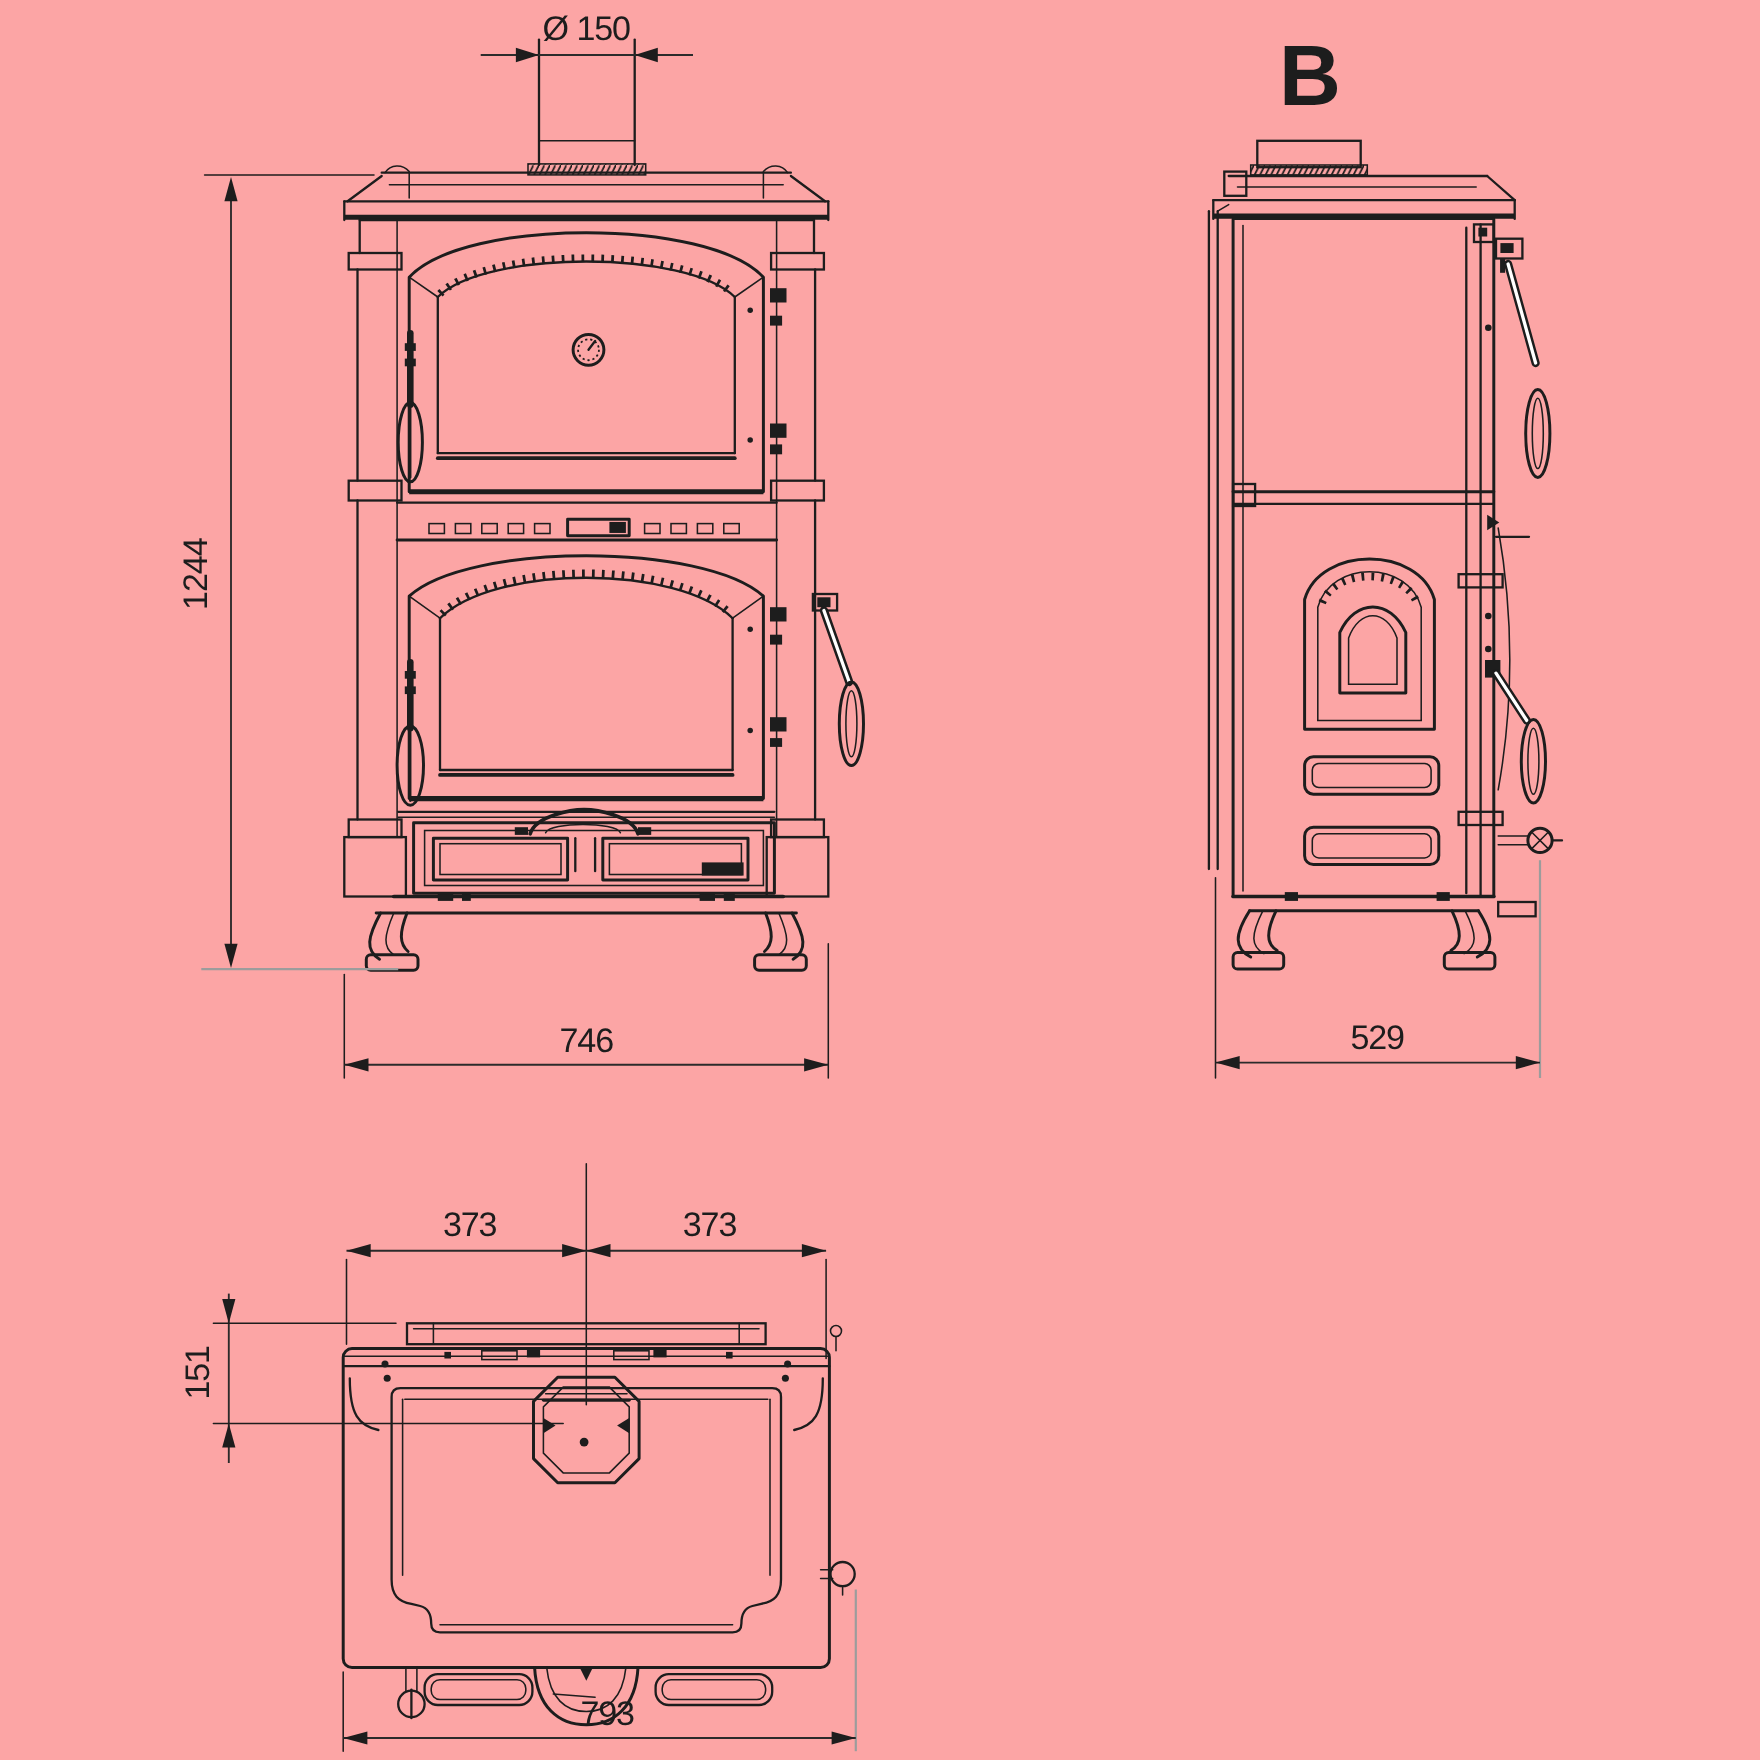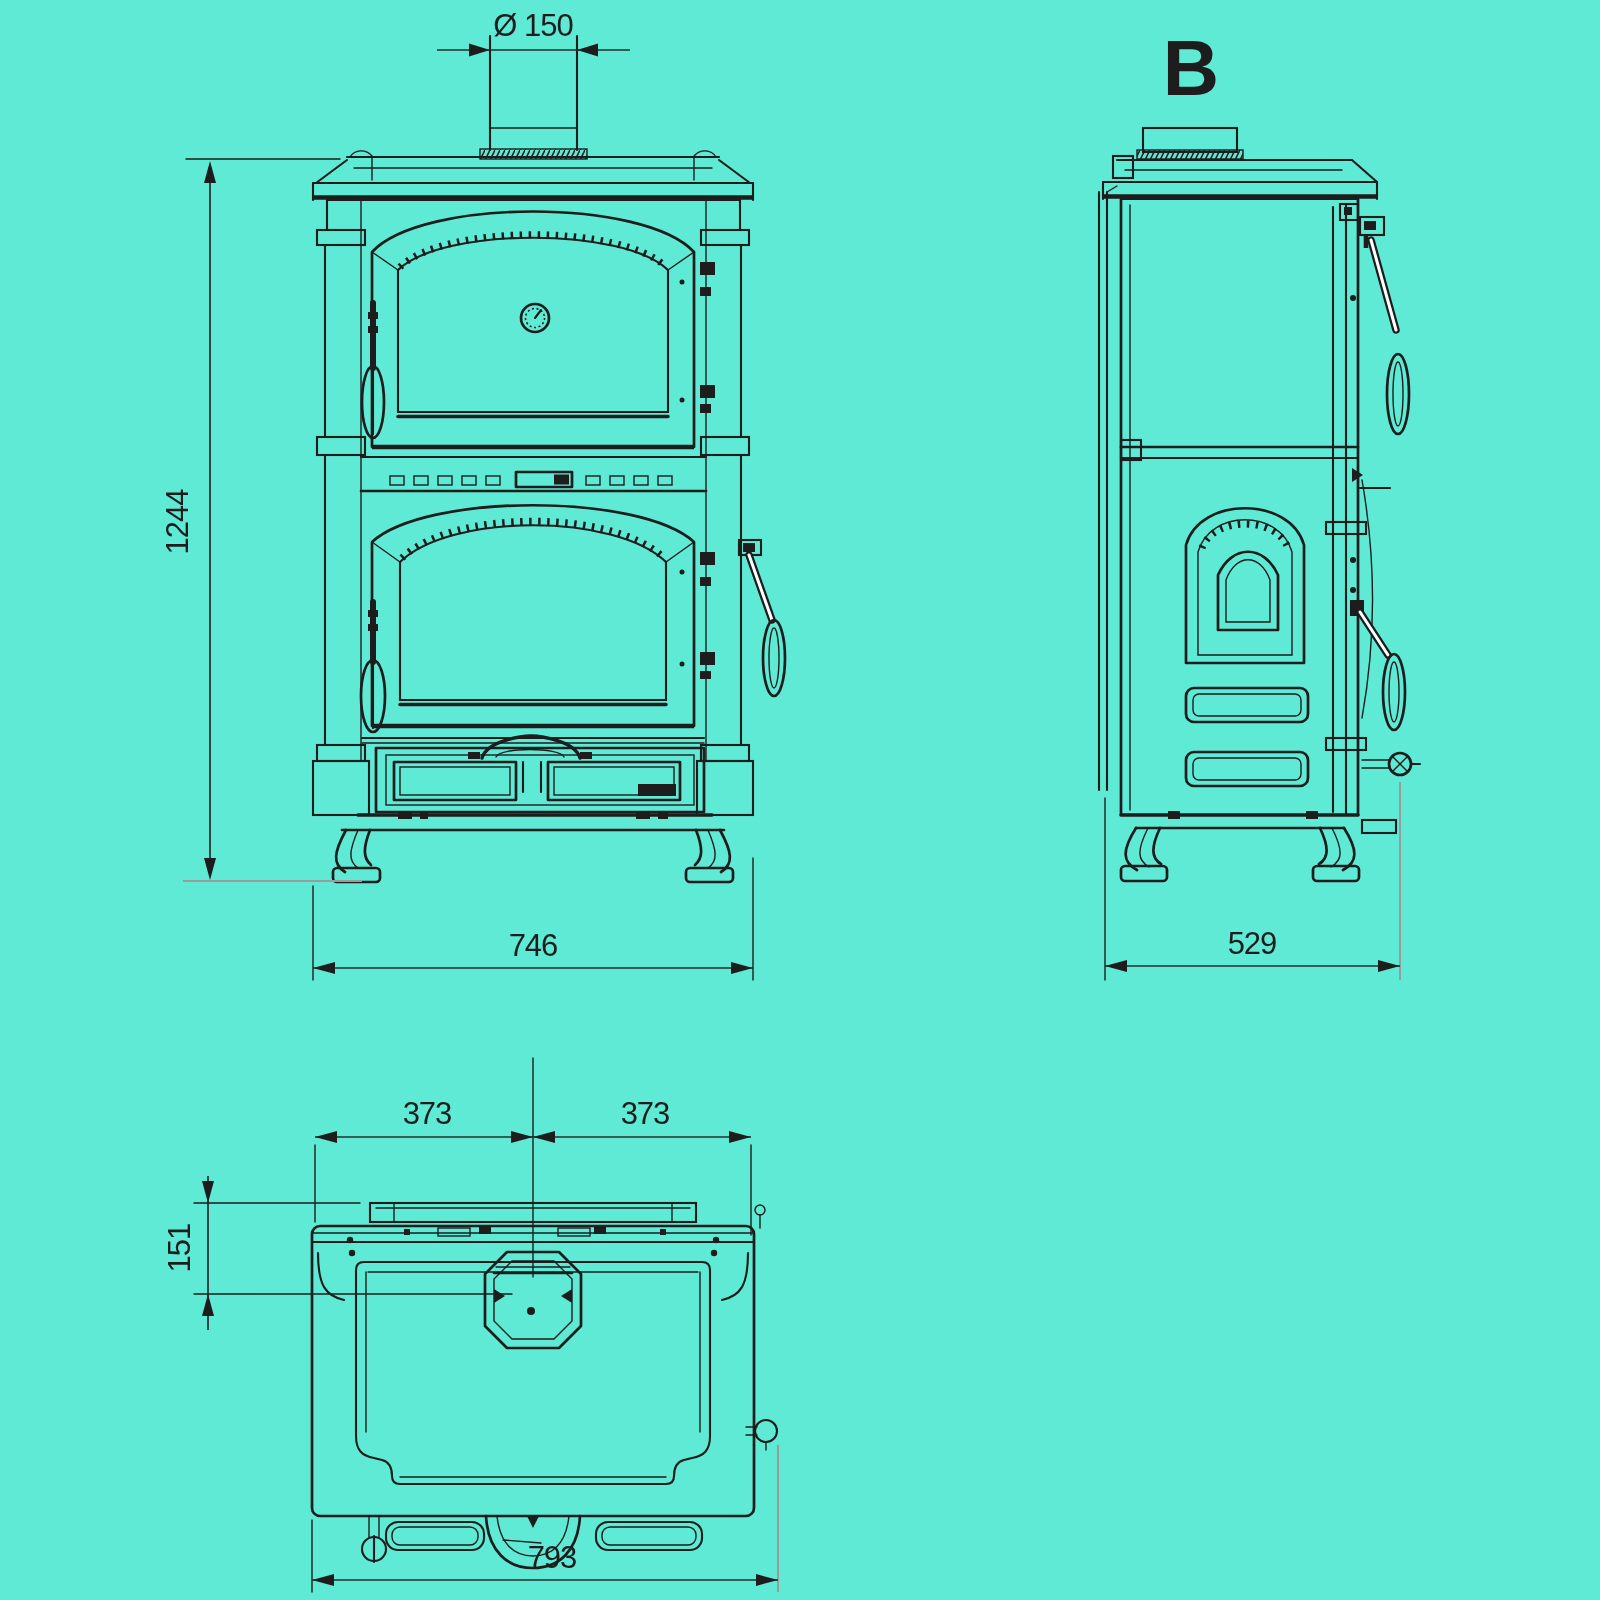--- a/index.html
+++ b/index.html
@@ -1,16 +1,16 @@
 <!DOCTYPE html>
 <html><head>
 <meta charset="utf-8">
 <style>
   html,body{margin:0;padding:0;background:#ffffff;}
-  .stage{position:relative;width:1600px;height:1600px;background:#5eead4;overflow:hidden;}
+  .stage{position:relative;width:1600px;height:1600px;background:#fca5a5;overflow:hidden;}
   svg{position:absolute;left:0;top:0;}
   
   .s1{stroke:#1d1d1d;stroke-width:1.4;fill:none;stroke-linecap:round;}
   .s2{stroke:#1d1d1d;stroke-width:2.1;fill:none;stroke-linecap:round;}
   .s25{stroke:#1d1d1d;stroke-width:2.7;fill:none;stroke-linecap:round;stroke-linejoin:round;}
   .s3{stroke:#1d1d1d;stroke-width:3.4;fill:none;stroke-linecap:round;}
   .s4{stroke:#1d1d1d;stroke-width:4.6;fill:none;stroke-linecap:butt;}
   .s6{stroke:#1d1d1d;stroke-width:6;fill:none;stroke-linecap:round;}
   .s7{stroke:#1d1d1d;stroke-width:7.5;fill:none;stroke-linecap:round;}
   .w3{stroke:#ffffff;stroke-width:3;fill:none;stroke-linecap:round;}

